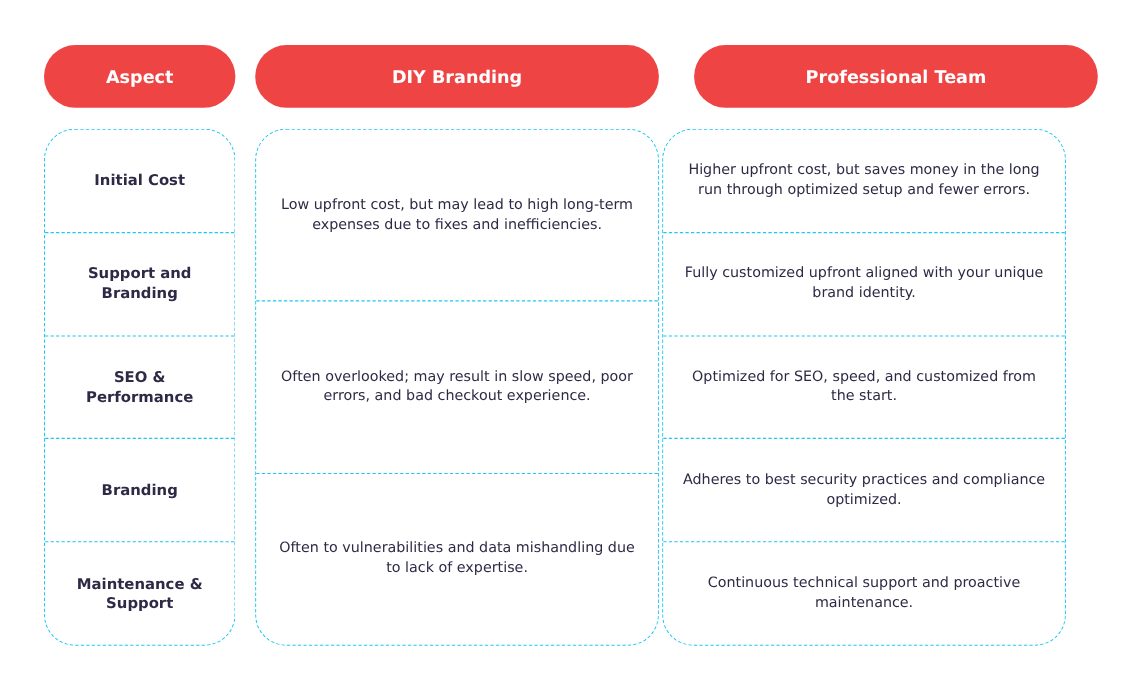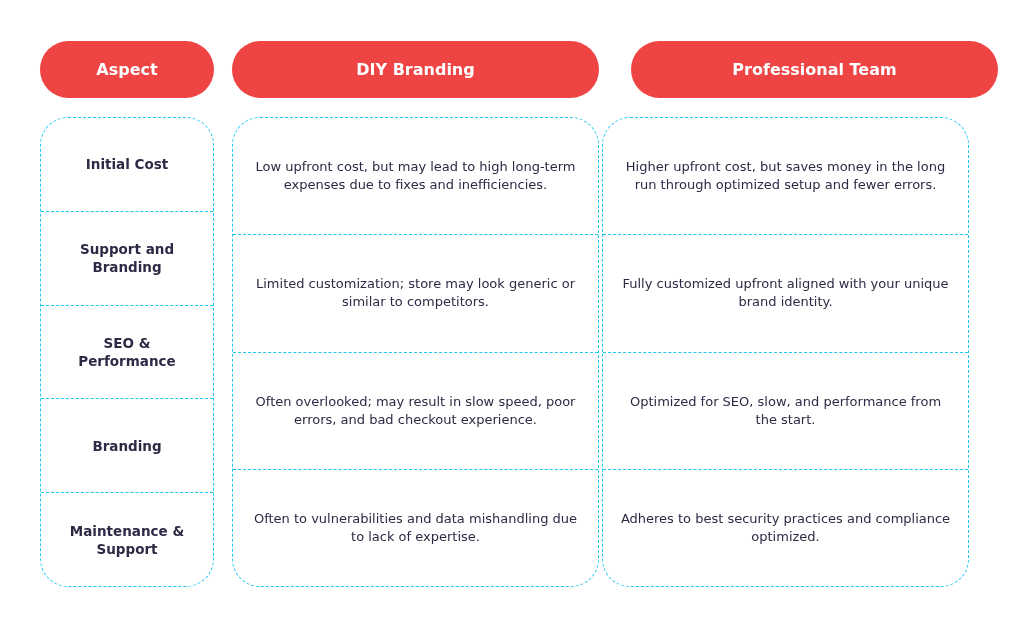--- a/index.html
+++ b/index.html
@@ -20,23 +20,23 @@
 <div class="col aspect" style="left:40px;width:174px;">
   <div class="cell">Initial Cost</div>
   <div class="cell">Support and Branding</div>
   <div class="cell">SEO &amp; Performance</div>
   <div class="cell">Branding</div>
   <div class="cell">Maintenance &amp; Support</div>
 </div>
 
 <div class="col" style="left:232px;width:367px;">
   <div class="cell">Low upfront cost, but may lead to high long-term expenses due to fixes and inefficiencies.</div>
-  <div class="cell">Limited customization; store may look generic or similar to competitors.</div>
   <div class="cell">Often overlooked; may result in slow speed, poor errors, and bad checkout experience.</div>
   <div class="cell">Often to vulnerabilities and data mishandling due to lack of expertise.</div>
 </div>
 
 <div class="col" style="left:586px;width:367px;margin-left:16px;">
   <div class="cell">Higher upfront cost, but saves money in the long run through optimized setup and fewer errors.</div>
   <div class="cell">Fully customized upfront aligned with your unique brand identity.</div>
-  <div class="cell">Optimized for SEO, slow, and performance from the start.</div>
+  <div class="cell">Optimized for SEO, speed, and customized from the start.</div>
   <div class="cell">Adheres to best security practices and compliance optimized.</div>
+  <div class="cell">Continuous technical support and proactive maintenance.</div>
 </div>
 
 </body></html>

